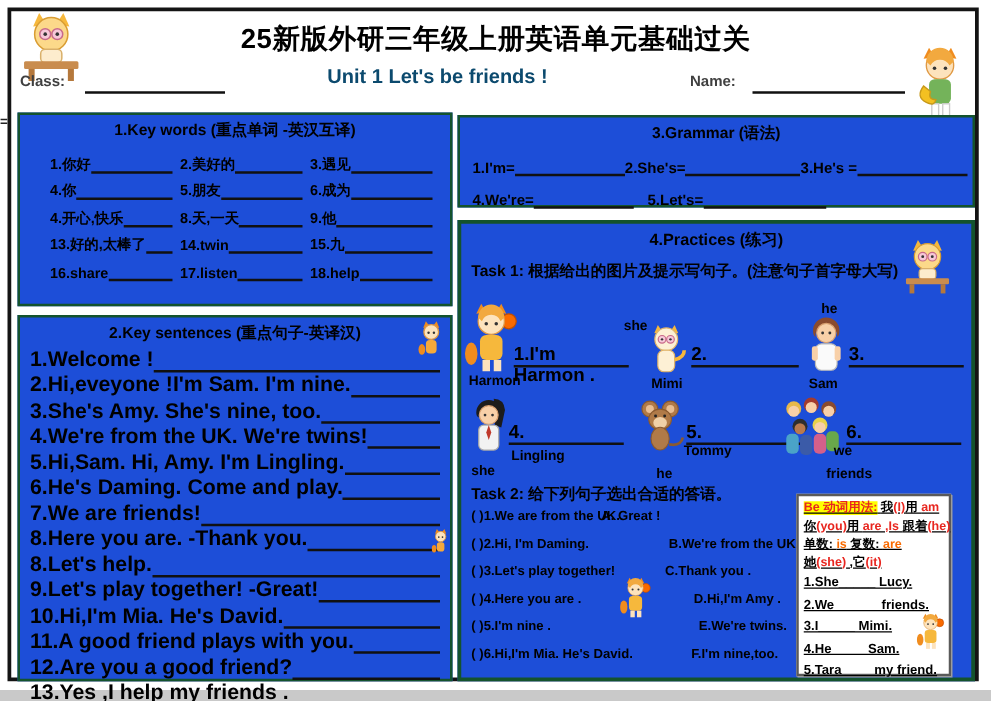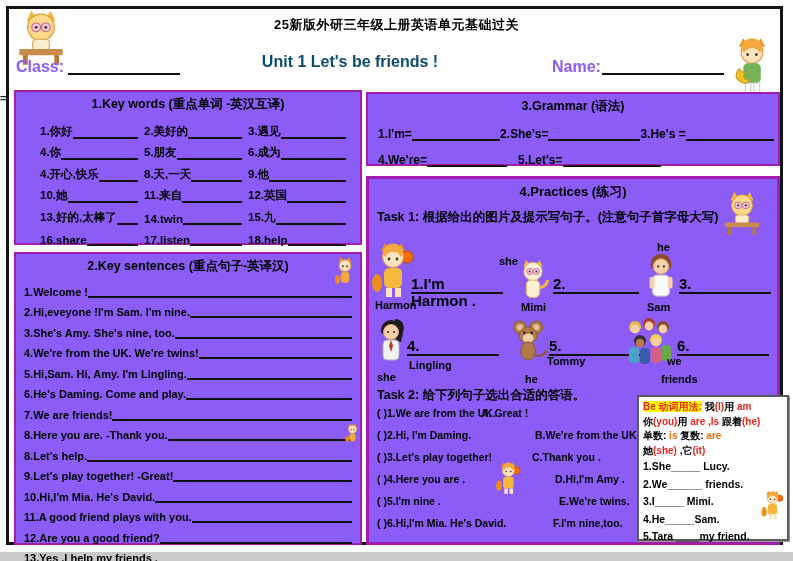--- a/index.html
+++ b/index.html
@@ -1,51 +1,51 @@
 <!DOCTYPE html>
 <html><head>
 <meta charset="utf-8">
 <style>
   html,body{margin:0;padding:0;background:#fff;font-family:"Liberation Sans",sans-serif;}
   .page{position:relative;width:793px;height:561px;background:#fff;overflow:hidden;}
   .outer-border{position:absolute;left:6px;top:6px;width:771px;height:533px;border:3px solid #141414;background:#fff;}
   .bottom-strip{position:absolute;left:0;bottom:0;width:793px;height:9px;background:#c9c9c9;}
   .margin-mark{position:absolute;left:0;top:92px;font-size:11px;font-weight:700;color:#222;}
   .abs{position:absolute;}
-  .main-title{position:absolute;left:0;top:16px;width:100%;text-align:center;font-size:13px;font-weight:800;color:#000;letter-spacing:.5px;}
-  .hdr-label{font-size:16px;font-weight:700;color:#8b5cf6;}
+  .main-title{position:absolute;left:0;top:16px;width:100%;text-align:center;font-size:22px;font-weight:800;color:#000;letter-spacing:.5px;}
+  .hdr-label{font-size:12px;font-weight:700;color:#404040;}
   .unit-title{position:absolute;left:225px;top:53px;width:250px;text-align:center;font-size:16px;font-weight:800;color:#0c4a6e;}
   .ul{display:inline-block;border-bottom:2px solid #111;height:13px;vertical-align:bottom;}
-  .box{position:absolute;border:2px solid #a21caf;background:#8b5cf6;box-sizing:border-box;}
+  .box{position:absolute;border:2px solid #14532d;background:#1d4ed8;box-sizing:border-box;}
   .box-title{text-align:center;font-size:12.5px;font-weight:800;color:#000;padding-top:4px;}
   
   .kw-grid{padding:4px 8px 0 8px;}
   .kw-row{display:flex;height:21.5px;align-items:flex-end;margin-left:16px;}
   .kw-cell{flex:1;display:flex;align-items:flex-end;min-width:0;}
   .kw-label{font-size:11.5px;font-weight:700;white-space:nowrap;}
   .kw-cell .ul{flex:1;margin-right:6px;}
   
   .ks-rows{padding:2px 8px 0 8px;}
   .ks-row{display:flex;align-items:flex-end;height:20.5px;}
-  .ks-label{font-size:11px;font-weight:600;white-space:nowrap;}
+  .ks-label{font-size:17px;font-weight:600;white-space:nowrap;}
   .ks-row .ul{flex:1;}
   
   .gr-row{display:flex;align-items:flex-end;padding:0 10px;height:26px;}
   .gr-cell{display:flex;align-items:flex-end;}
   .gr-label{font-size:12px;font-weight:700;white-space:nowrap;}
   
   .task-line{position:absolute;left:8px;font-size:12.5px;font-weight:800;color:#000;white-space:nowrap;}
   .t1-hint{position:absolute;font-size:11px;font-weight:800;color:#000;}
   .t1-name{position:absolute;font-size:11px;font-weight:800;color:#000;}
   .t1-line{position:absolute;border-bottom:2px solid #111;font-size:15px;font-weight:700;height:17px;color:#000;}
   .t2-row{position:absolute;left:8px;height:22px;font-size:10.5px;font-weight:600;color:#000;width:300px;}
   .t2-q{position:absolute;left:0;top:0;white-space:nowrap;}
   .t2-a{position:absolute;top:0;white-space:nowrap;}
   
-  .tips{position:absolute;left:268px;top:216px;width:152px;height:146px;border:2px solid #5a5a5a;box-shadow:1px 1px 0 #9a9a9a;background:#fff;padding:3px 4px;box-sizing:border-box;}
+  .tips{position:absolute;left:268px;top:216px;width:124px;height:146px;border:2px solid #5a5a5a;box-shadow:1px 1px 0 #9a9a9a;background:#fff;padding:3px 4px;box-sizing:border-box;text-decoration:underline;}
   .tip-line{font-size:10px;font-weight:700;line-height:14.5px;white-space:nowrap;}
   .tip-blank{font-size:10.5px;font-weight:600;line-height:17.5px;white-space:nowrap;}
   .red{color:#e8261f;}
   .org{color:#f96a00;}
   .hl{background:#ffff00;color:#e8261f;}
   .icon{position:absolute;}
 </style>
 </head>
 <body>
 
@@ -212,34 +212,20 @@
         <div class="kw-cell">
             <span class="kw-label">4.开心,快乐</span>
             <span class="ul"></span>
           </div>
         <div class="kw-cell">
             <span class="kw-label">8.天,一天</span>
             <span class="ul"></span>
           </div>
         <div class="kw-cell">
             <span class="kw-label">9.他</span>
-            <span class="ul"></span>
-          </div>
-      </div>
-      <div class="kw-row">
-        <div class="kw-cell">
-            <span class="kw-label">10.她</span>
-            <span class="ul"></span>
-          </div>
-        <div class="kw-cell">
-            <span class="kw-label">11.来自</span>
-            <span class="ul"></span>
-          </div>
-        <div class="kw-cell">
-            <span class="kw-label">12.英国</span>
             <span class="ul"></span>
           </div>
       </div>
       <div class="kw-row">
         <div class="kw-cell">
             <span class="kw-label">13.好的,太棒了</span>
             <span class="ul"></span>
           </div>
         <div class="kw-cell">
             <span class="kw-label">14.twin</span>

